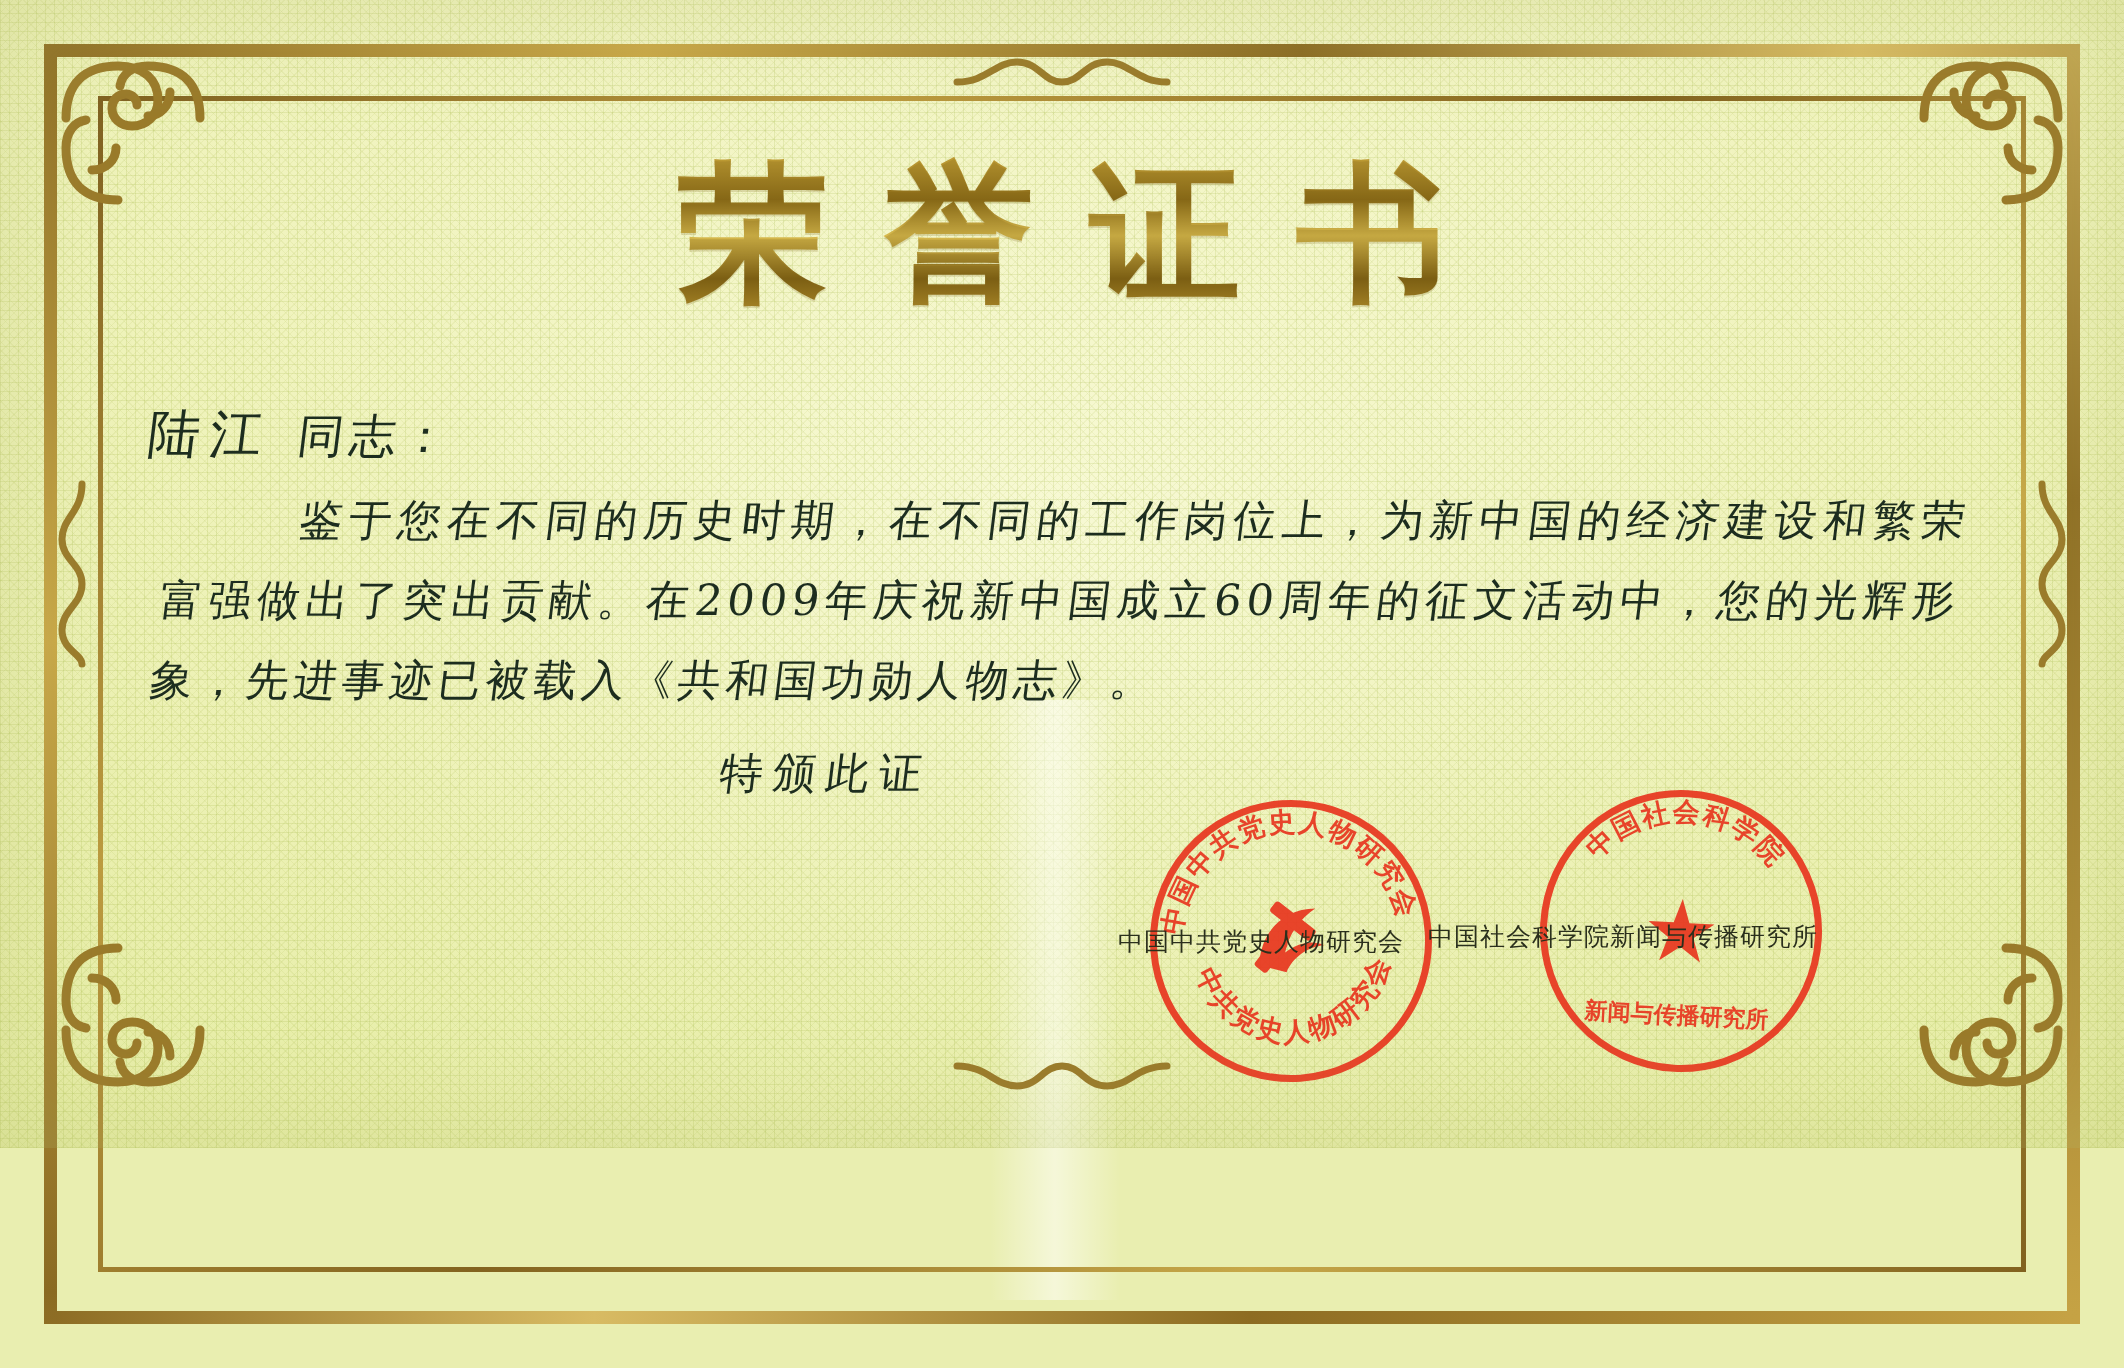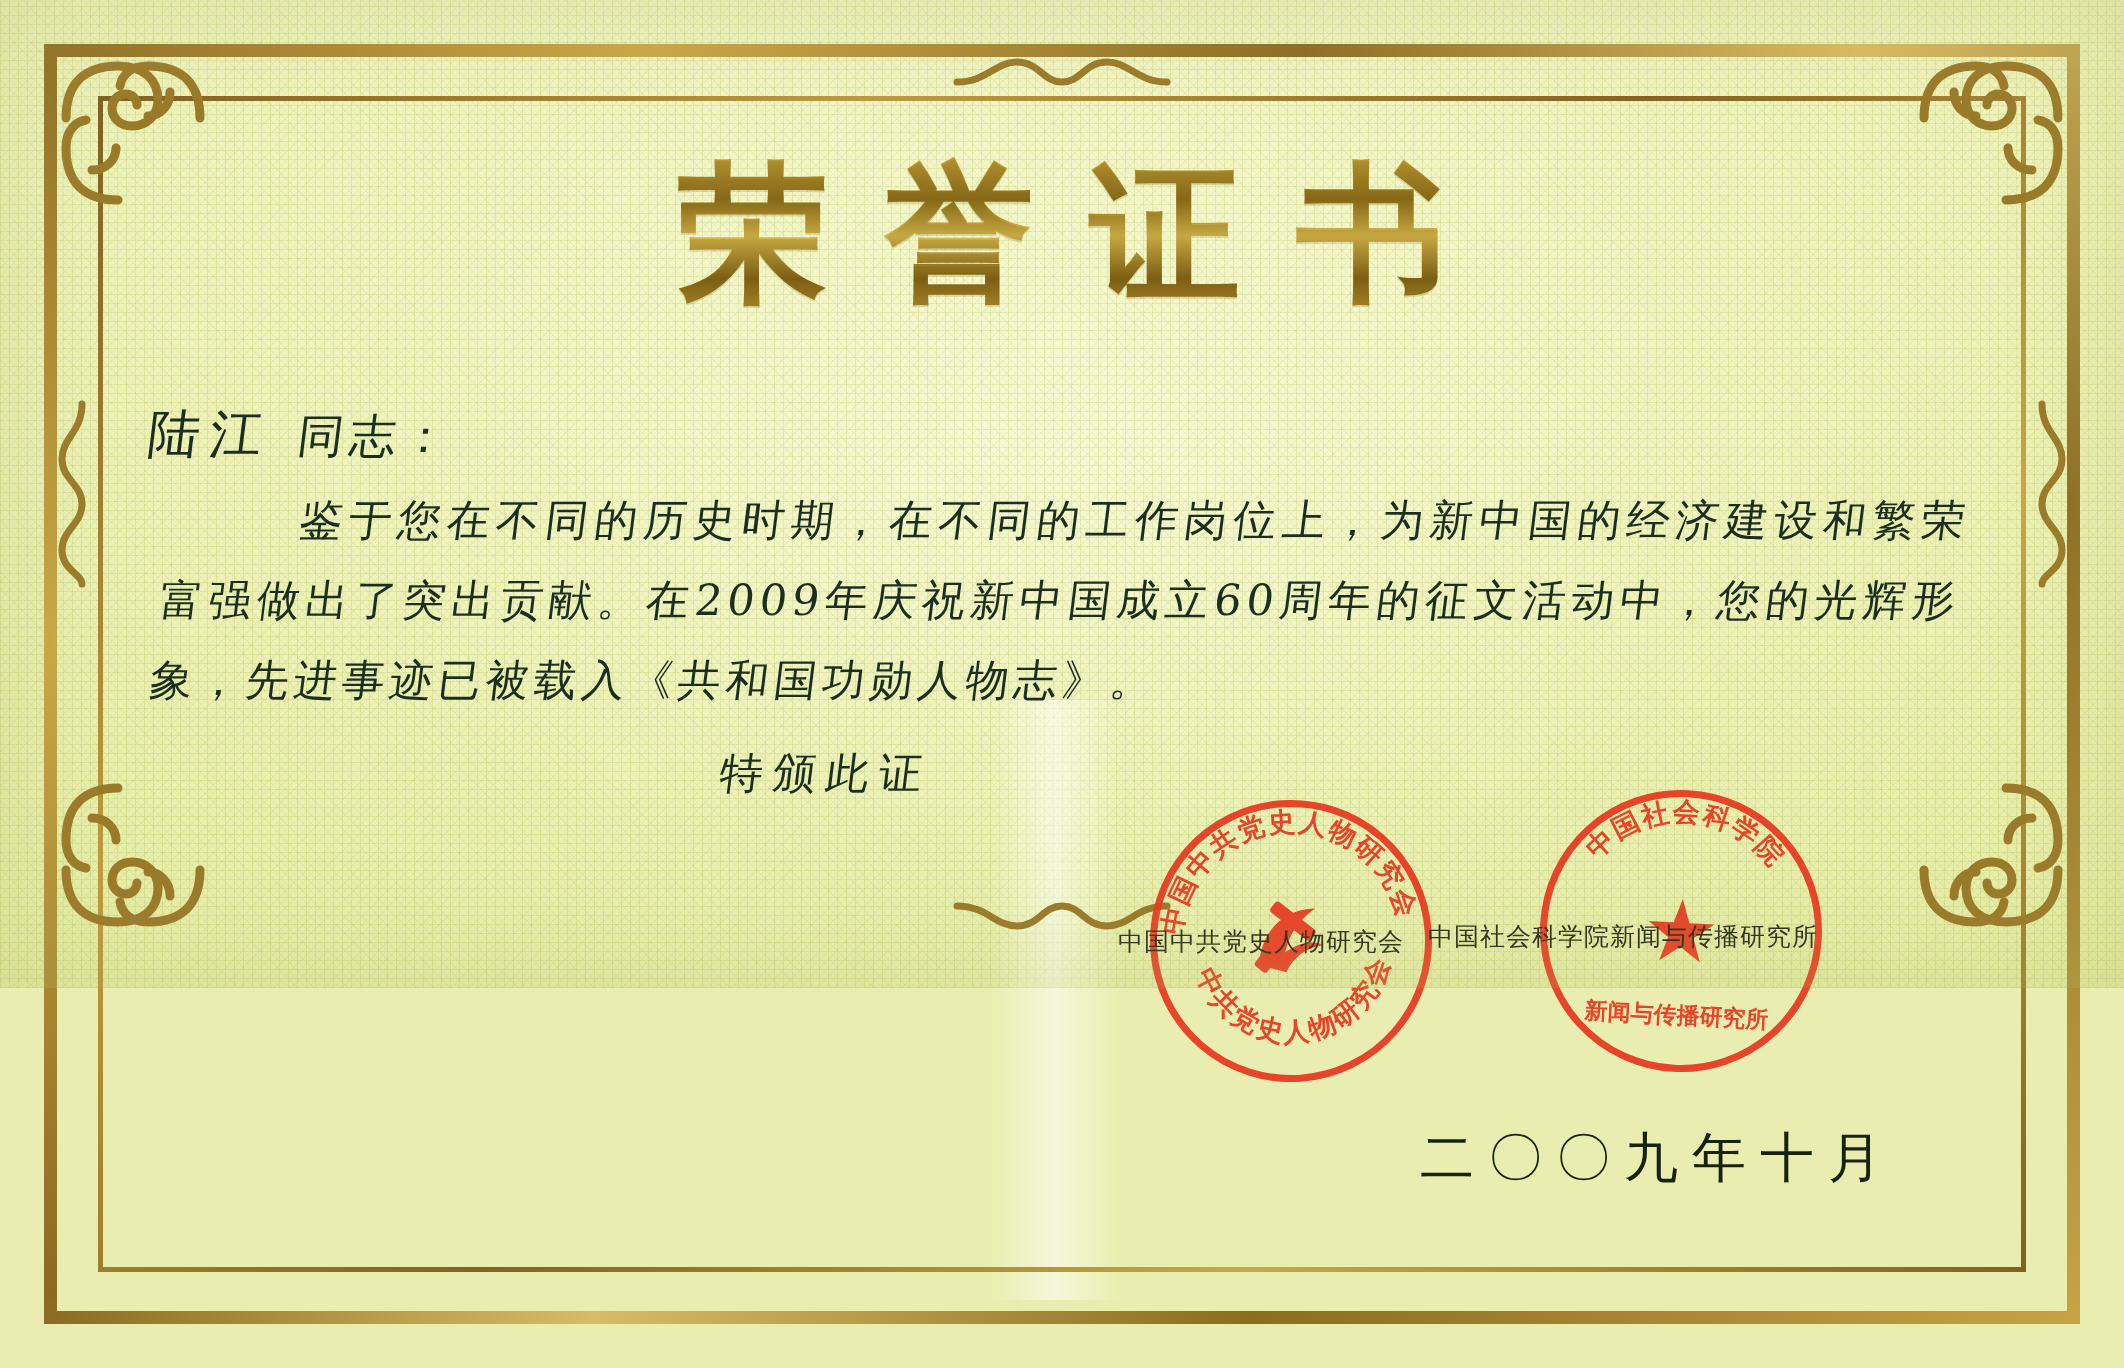--- a/index.html
+++ b/index.html
@@ -12,21 +12,21 @@
     width: 2124px;
     height: 1368px;
     overflow: hidden;
     font-family: "DejaVu Sans", sans-serif;
   }
 
   
   #certificate {
     position: relative;
     width: 2124px;
-    height: 988px;
+    height: 1148px;
     background:
       radial-gradient(ellipse at 50% 45%, rgba(255,255,235,0.55) 0%, rgba(246,248,205,0.15) 55%, rgba(226,234,150,0.35) 100%),
       linear-gradient(180deg, #f2f4c4 0%, #eef2b8 40%, #e8eeab 100%);
   }
   
   #paper-texture {
     position: absolute;
     inset: 0;
     pointer-events: none;
     background-image:
@@ -330,16 +330,15 @@
         </text>
       </svg>
     </div>
     <div class="seal-star">★</div>
     <div class="seal-bottom-label">新闻与传播研究所</div>
   </div>
 
   <div class="seal-caption" id="caption-left">中国中共党史人物研究会</div>
   <div class="seal-caption" id="caption-right">中国社会科学院新闻与传播研究所</div>
 
-  <div id="date-line">二〇〇九年十月</div>
 
   <div id="edge-shade"></div>
 </div>
 
 </body></html>

